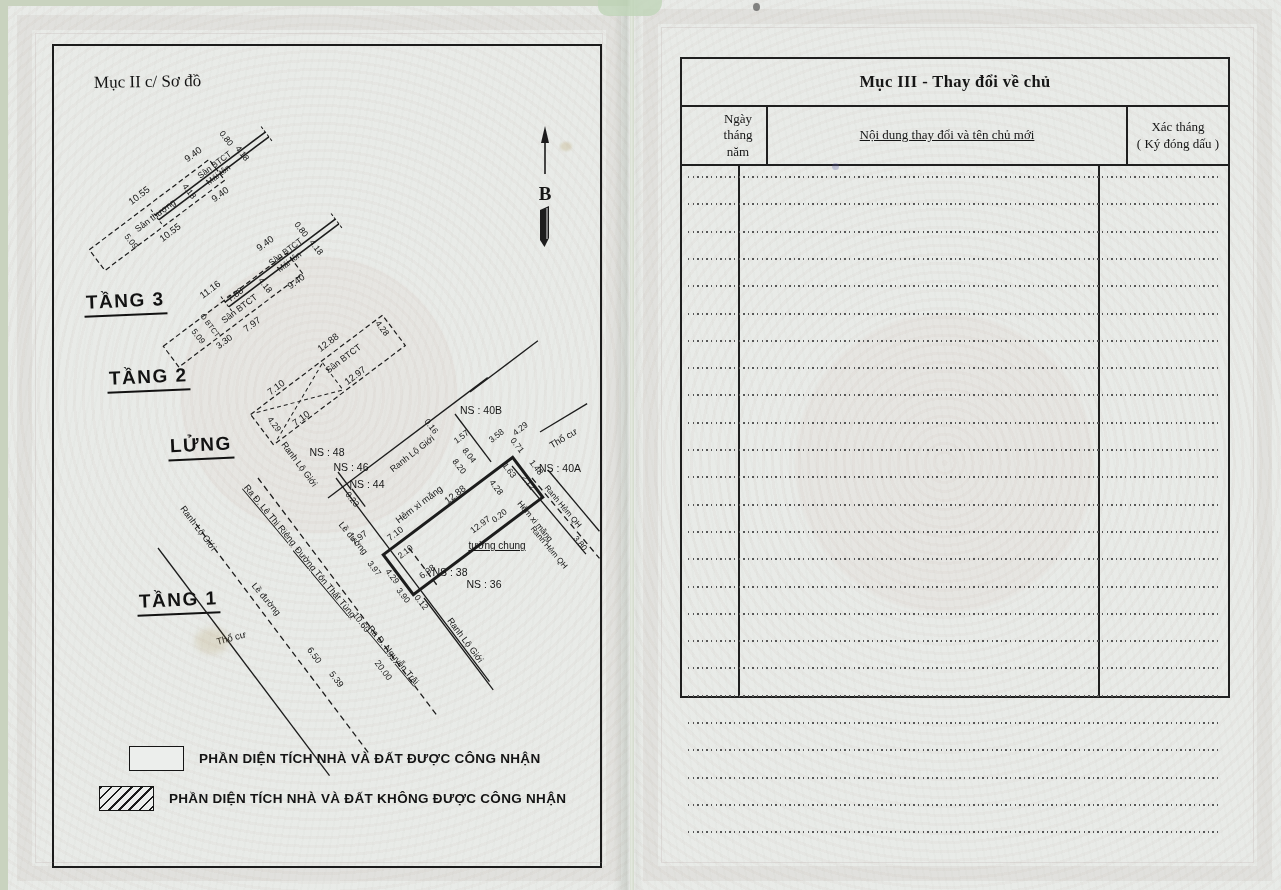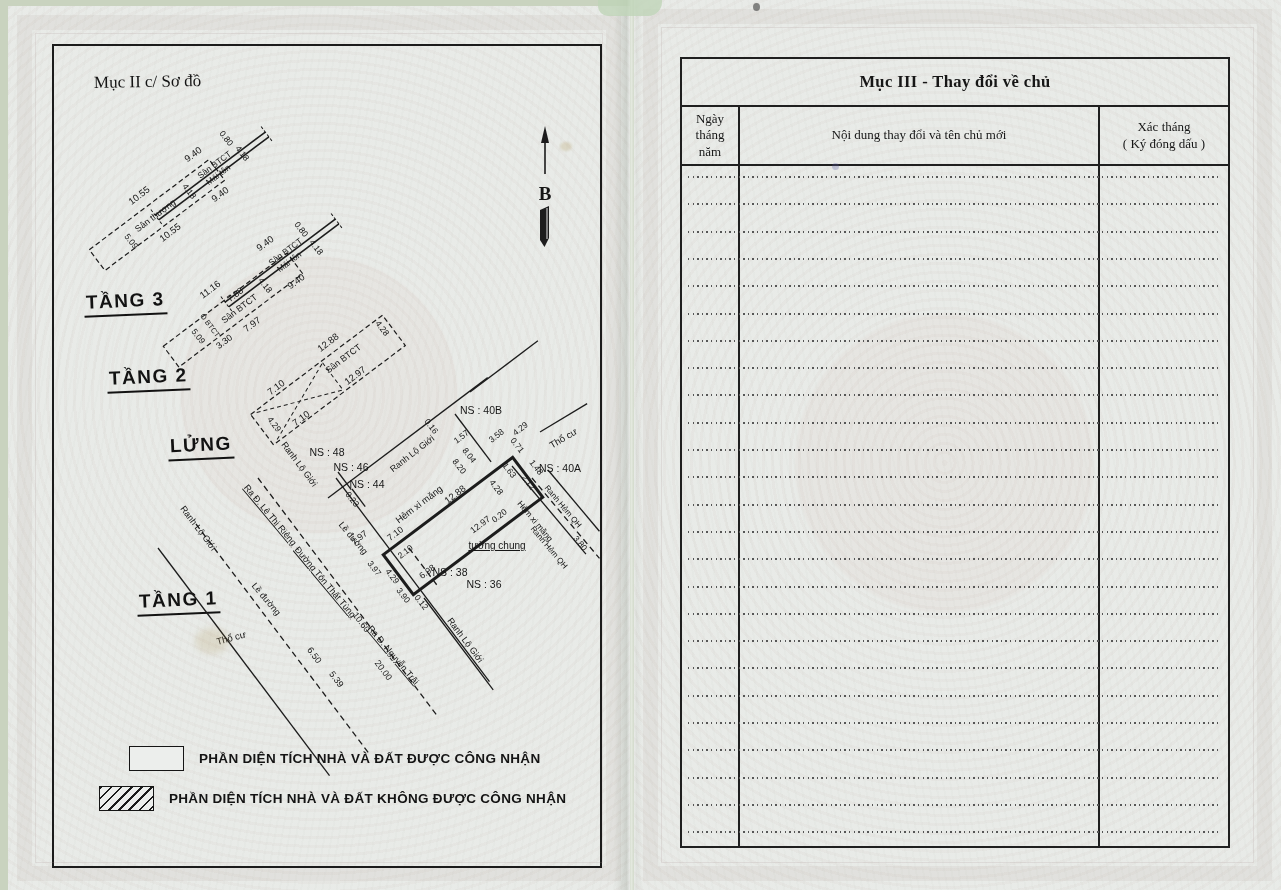--- a/index.html
+++ b/index.html
@@ -28,29 +28,29 @@
     font-size:17px;color:#141414;transform:rotate(-1deg);}
   .floor-label{position:absolute;font-weight:bold;font-size:19px;letter-spacing:1.5px;color:#121212;
     border-bottom:2.2px solid #121212;padding:0 2px 2px 2px;transform:rotate(-2.5deg);}
   .sketch{position:absolute;left:0;top:-6px;width:622px;height:890px;}
   .north{position:absolute;left:520px;top:118px;width:34px;height:124px;}
   .legend-row{position:absolute;display:flex;align-items:center;gap:15px;}
   .legend-swatch{width:53px;height:23px;border:1.7px solid #151515;background:#eceeec;flex:0 0 auto;}
   .legend-swatch.hatched{background-image:repeating-linear-gradient(135deg,#1a1a1a 0 1.8px,transparent 1.8px 7.2px);}
   .legend-text{font-weight:bold;font-size:13.5px;letter-spacing:.3px;color:#141414;white-space:nowrap;}
   
-  .reg-table{position:absolute;left:46px;top:57px;width:550px;height:791px;border:2px solid #1f1f1f;
+  .reg-table{position:absolute;left:46px;top:57px;width:550px;height:641px;border:2px solid #1f1f1f;
     display:flex;flex-direction:column;box-sizing:border-box;}
   .t-title{height:46px;border-bottom:2px solid #1f1f1f;display:flex;align-items:center;justify-content:center;
     font-family:"Liberation Serif",serif;font-weight:bold;font-size:16.5px;color:#161616;letter-spacing:.4px;}
   .t-head{height:57px;border-bottom:2px solid #1f1f1f;display:flex;}
   .t-head .cell{display:flex;align-items:center;justify-content:center;text-align:center;
     font-family:"Liberation Serif",serif;font-size:13px;color:#161616;white-space:pre-line;line-height:1.25;}
-  .c1{width:58px;border-right:2px solid #1f1f1f;box-sizing:border-box;}
-  .c2{width:360px;border-right:2px solid #1f1f1f;box-sizing:border-box;}
+  .c1{width:58px;border-right:2px solid #1f1f1f;box-sizing:border-box;margin-left:28px;}
+  .c2{width:360px;border-right:2px solid #1f1f1f;box-sizing:border-box;text-decoration:underline;}
   .c3{flex:1;}
   .t-body{position:relative;flex:1;}
   .vsep{position:absolute;top:0;bottom:0;width:2px;background:#1f1f1f;}
   .dotrow{position:absolute;left:6px;right:6px;height:2px;
     background-image:repeating-linear-gradient(90deg,#565656 0 1.5px,transparent 1.5px 4.6px);}
   
   .stain{position:absolute;border-radius:50%;pointer-events:none;}
 </style>
 </head>
 <body>

